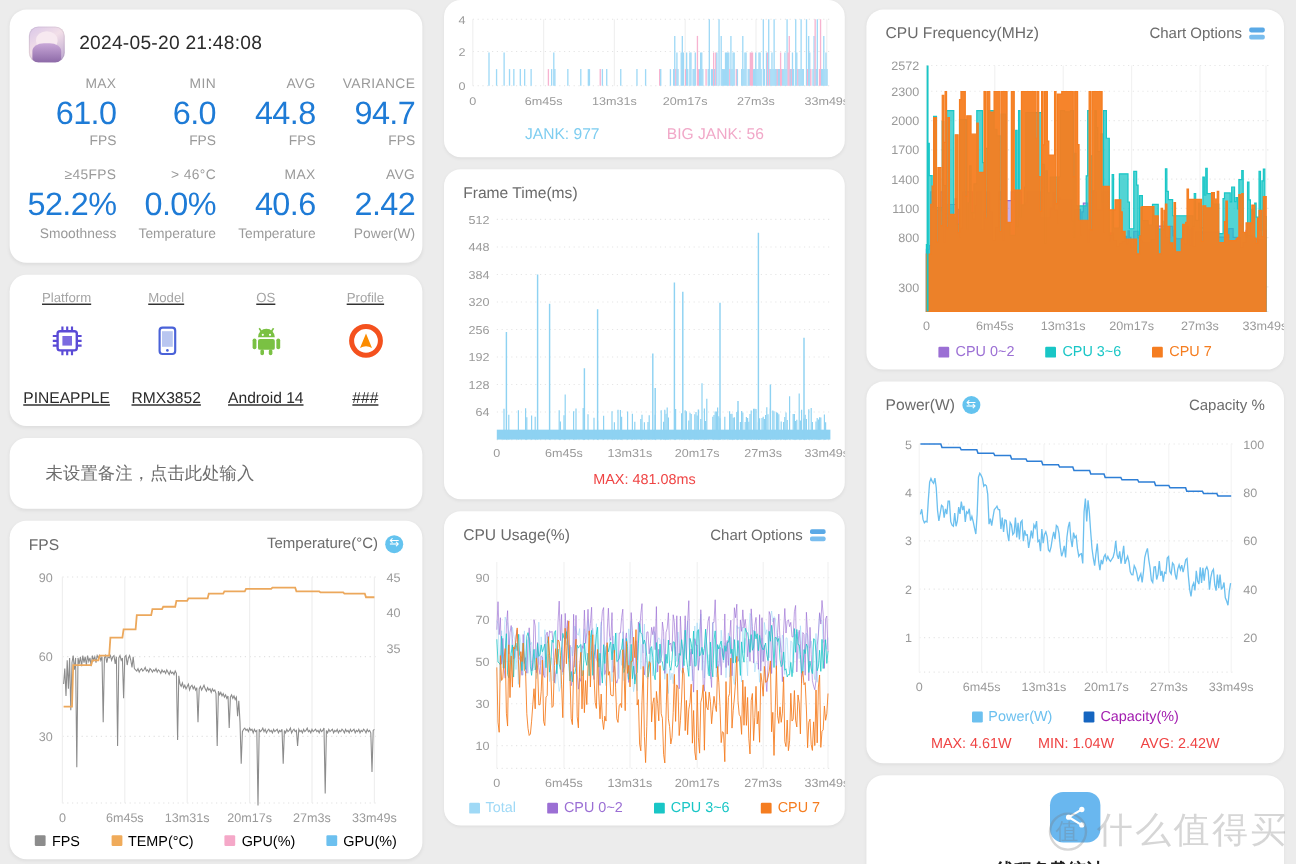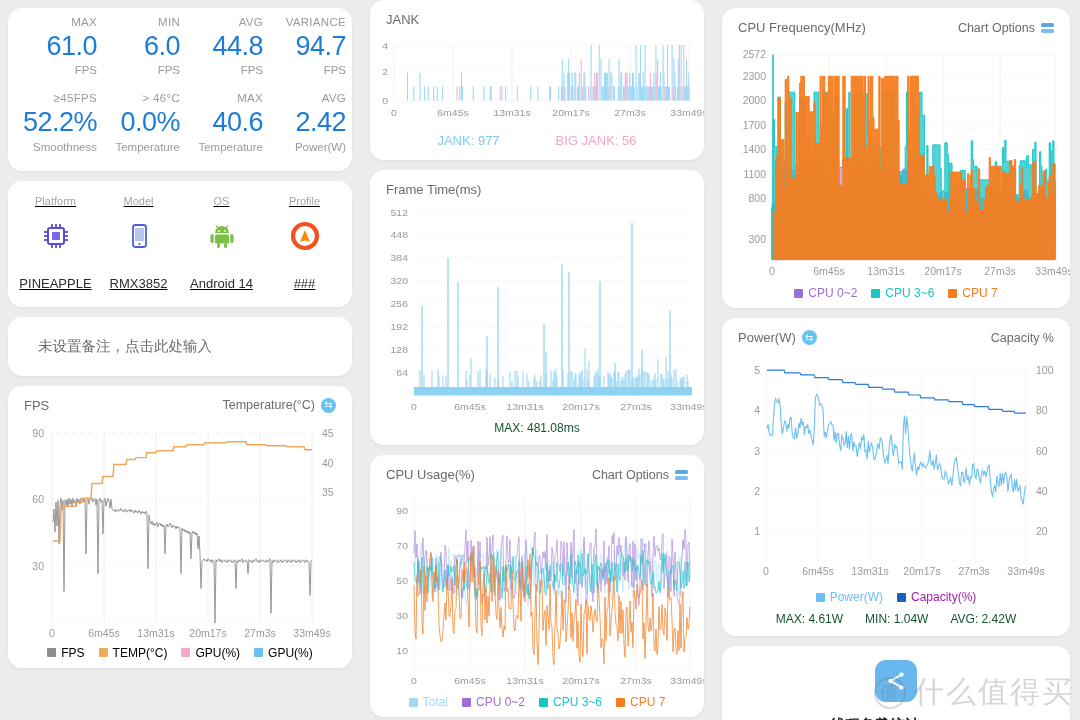--- a/index.html
+++ b/index.html
@@ -74,24 +74,24 @@
     width: 15px; height: 15px; border-radius: 50%;
     background: #64c3ef; display: inline-flex; align-items: center;
     justify-content: center; color: #fff; font-size: 10px; line-height: 1;
   }
   .opt-ico { display: inline-block; width: 13px; }
   .opt-ico span { display: block; height: 4px; background: #5aa9e6; border-radius: 1.5px; margin-bottom: 2px; }
   .opt-ico span:last-child { margin-bottom: 0; background: #79bdee; }
 
   .plot { position: relative; }
   .plot svg { display: block; width: 100%; }
-  .legend { display: flex; justify-content: center; gap: 14px; padding: 3px 0 8px; flex-wrap: wrap; }
+  .legend { display: flex; justify-content: center; gap: 26px; padding: 3px 0 8px; flex-wrap: wrap; }
   .lg { display: flex; align-items: center; gap: 5px; font-size: 12px; }
   .lg i { width: 9px; height: 9px; display: inline-block; border-radius: 1px; }
-  .foot { text-align: center; font-size: 12px; color: #14532d; padding: 0 0 10px; }
+  .foot { text-align: center; font-size: 12px; color: #ef4444; padding: 0 0 10px; }
   .foot.sp { display: flex; justify-content: center; gap: 22px; }
   .jank-foot { display: flex; justify-content: center; gap: 56px; font-size: 13px; padding: 4px 0 12px; }
 
   
   .thread { display: flex; align-items: center; gap: 14px; padding: 14px 16px; flex-direction: column; }
   .thread-ico {
     width: 42px; height: 42px; border-radius: 11px; background: #69b7ef;
     display: flex; align-items: center; justify-content: center; flex: none;
   }
   .thread-t { font-size: 15px; color: #222; font-weight: bold; }
@@ -112,20 +112,24 @@
   .axis-lbl { font-size: 10.5px; fill: #9a9a9a; font-family: "Liberation Sans", sans-serif; }
 </style>
 </head>
 <body>
 
 <div class="page">
 
   <div class="col">
 
     <div class="card">
+      <div class="sum-head">
+        <div class="app-icon"></div>
+        <div class="sum-date">2024-05-20 21:48:08</div>
+      </div>
       <div class="stat-grid r1">
         <div class="stat">
           <div class="stat-top">MAX</div>
           <div class="stat-val">61.0</div>
           <div class="stat-bot">FPS</div>
         </div>
         <div class="stat">
           <div class="stat-top">MIN</div>
           <div class="stat-val">6.0</div>
           <div class="stat-bot">FPS</div>
@@ -294,23 +298,20 @@
             <i style="background:#6cc0ef"></i>
             <span>GPU(%)</span>
           </span>
       </div>
     </div>
   </div>
 
   <div class="col col2">
 
     <div class="card" style="margin-top:0">
-      <div class="ch-head">
-        <div class="ch-title">JANK</div>
-      </div>
       <div class="plot">
         <svg viewBox="0 0 334 112" preserveAspectRatio="none" height="100">
           <g stroke="#e4e4e4" stroke-dasharray="1,3" stroke-width="1">
             <line x1="24" y1="18" x2="322" y2="18"></line>
               <line x1="24" y1="48" x2="322" y2="48"></line>
               <line x1="24" y1="80" x2="322" y2="80"></line>
           </g>
           <g stroke="#f0f0f0" stroke-width="1">
             <line x1="24" y1="18" x2="24" y2="80"></line>
               <line x1="83" y1="18" x2="83" y2="80"></line>

